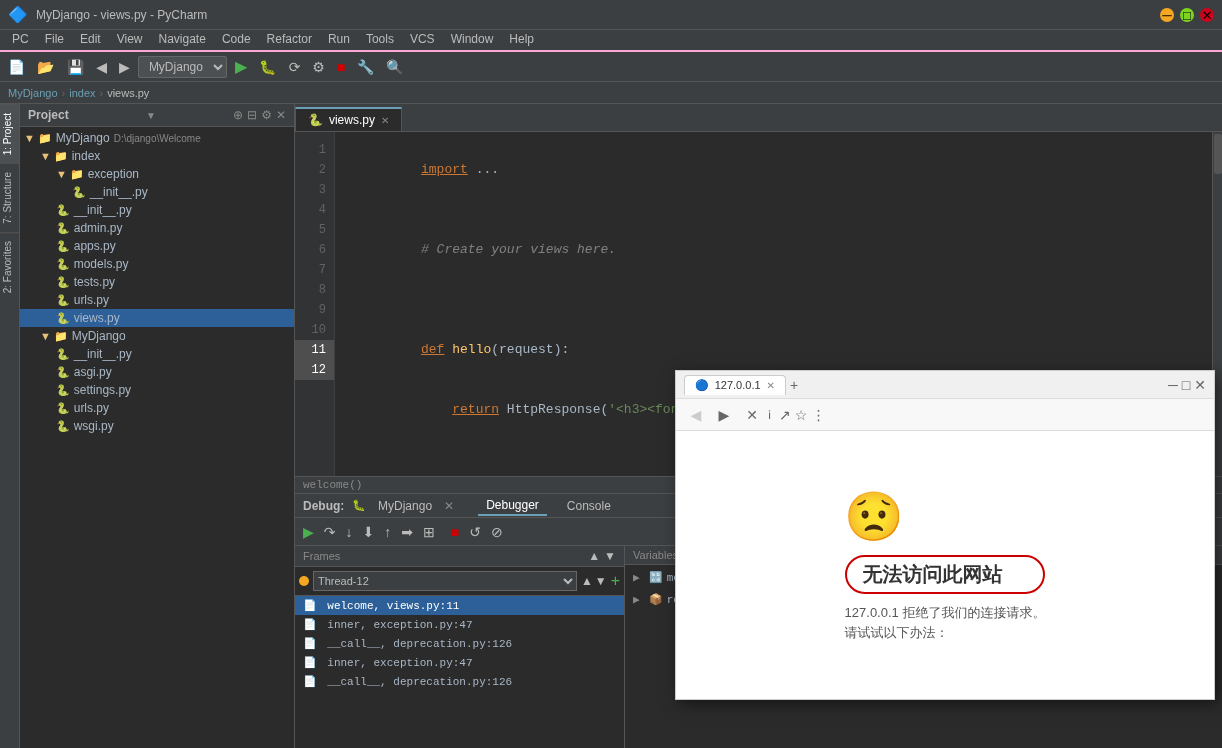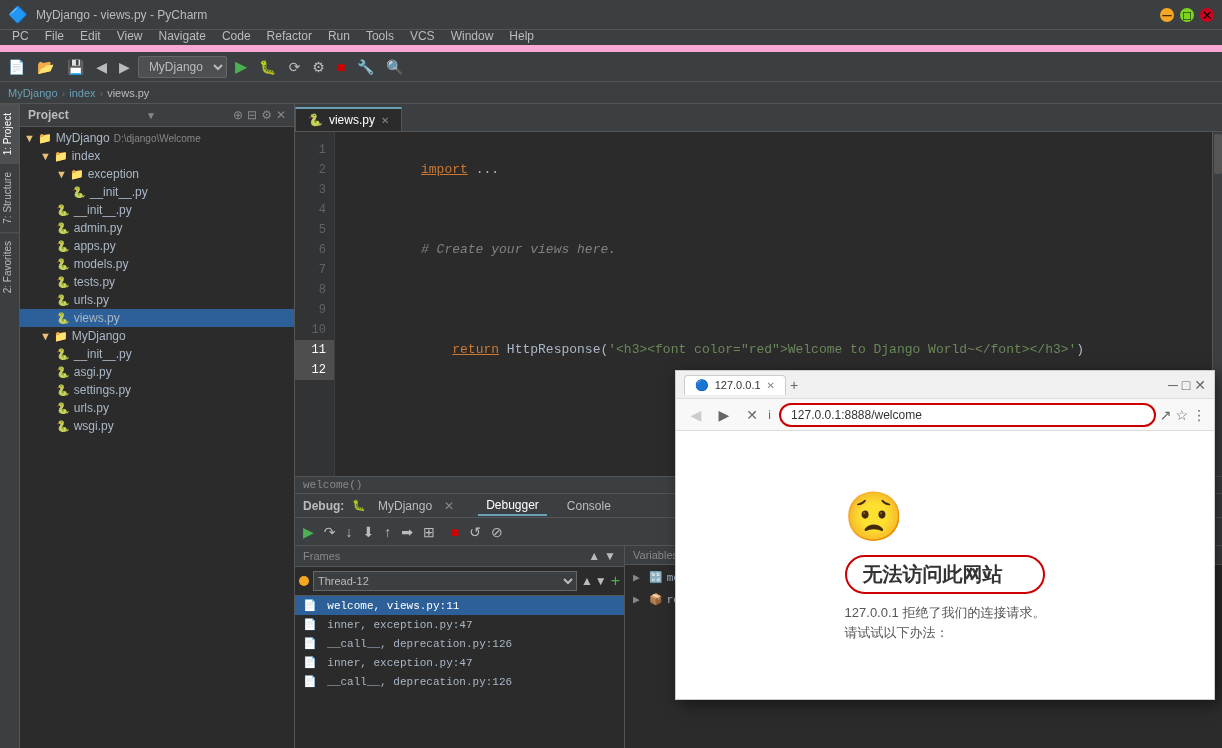--- a/index.html
+++ b/index.html
@@ -6,21 +6,21 @@
     body { font-family: 'Segoe UI', Arial, sans-serif; font-size: 12px; background: #2b2b2b; color: #a9b7c6; width: 1222px; height: 748px; overflow: hidden; }
 
     
     #titlebar { background: #3c3f41; height: 30px; display: flex; align-items: center; padding: 0 8px; border-bottom: 1px solid #555; }
     #titlebar .win-btn { width: 14px; height: 14px; border-radius: 50%; border: none; cursor: pointer; }
     .win-min { background: #f5a623; }
     .win-max { background: #7ed321; }
     .win-close { background: #d0021b; }
 
     
-    #menubar { background: #3c3f41; height: 22px; display: flex; align-items: flex-end; padding: 0 4px; border-bottom: 7px solid #f9a8d4; }
+    #menubar { background: #3c3f41; height: 22px; display: flex; align-items: flex-start; padding: 0 4px; border-bottom: 2px solid #f9a8d4; }
     .menu-item { color: #bbb; padding: 2px 8px; font-size: 12px; cursor: pointer; }
 
     
     #toolbar { background: #3c3f41; height: 30px; display: flex; align-items: center; padding: 0 4px; gap: 4px; border-bottom: 1px solid #555; }
     .tool-btn { background: transparent; border: none; color: #bbb; cursor: pointer; font-size: 14px; padding: 2px 4px; }
     .project-dropdown { background: #4c5052; border: 1px solid #666; color: #bbb; padding: 2px 6px; font-size: 12px; height: 22px; cursor: pointer; border-radius: 2px; }
 
     
     #breadcrumb { background: #3c3f41; height: 22px; display: flex; align-items: center; padding: 0 8px; gap: 4px; border-bottom: 1px solid #555; font-size: 11px; color: #bbb; }
     .breadcrumb-sep { color: #666; }
@@ -329,20 +329,23 @@
         <div class="code-line">&nbsp;</div>
 
         <div class="code-line">
           <span class="comment"># Create your views here.</span>
         </div>
 
         <div class="code-line">&nbsp;</div>
 
         <div class="code-line">&nbsp;</div>
 
+        <div class="code-line">
+          <span class="kw">def</span> <span class="fn">hello</span><span style="color:#a9b7c6;">(request):</span>
+        </div>
 
         <div class="code-line">
           <span style="color:#a9b7c6;">    </span><span class="kw">return</span><span style="color:#a9b7c6;"> HttpResponse(</span><span class="str">'&lt;h3&gt;&lt;font color="red"&gt;Welcome to Django World~&lt;/font&gt;&lt;/h3&gt;'</span><span style="color:#a9b7c6;">)</span>
         </div>
 
         <div class="code-line">&nbsp;</div>
 
         <div class="code-line">
            
           
@@ -473,21 +476,20 @@
       <button id="browser-win-max">□</button>
       <button id="browser-win-close">✕</button>
     </div>
   </div>
 
   <div id="browser-navbar">
     <button class="nav-btn disabled">◀</button>
     <button class="nav-btn">▶</button>
     <button class="nav-btn">✕</button>
     <span style="font-size:12px; color:#666; margin-right:4px;">ℹ</span>
-    <input id="url-bar" type="text" value="127.0.0.1:8888/welcome" style="">
     <button class="nav-action-btn">↗</button>
     <button class="nav-action-btn">☆</button>
     <button class="nav-action-btn">⋮</button>
   </div>
 
   <div id="browser-content">
     <div style="position:relative;">
       <div class="error-icon">😟</div>
       <div class="error-title">无法访问此网站</div>
       <div class="error-desc">127.0.0.1 拒绝了我们的连接请求。</div>

